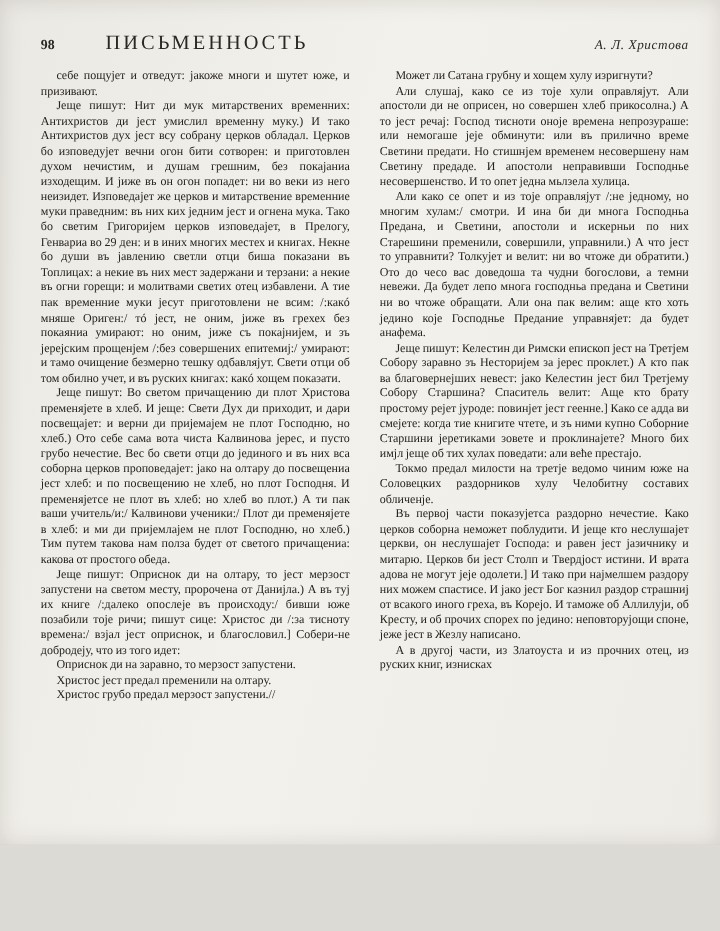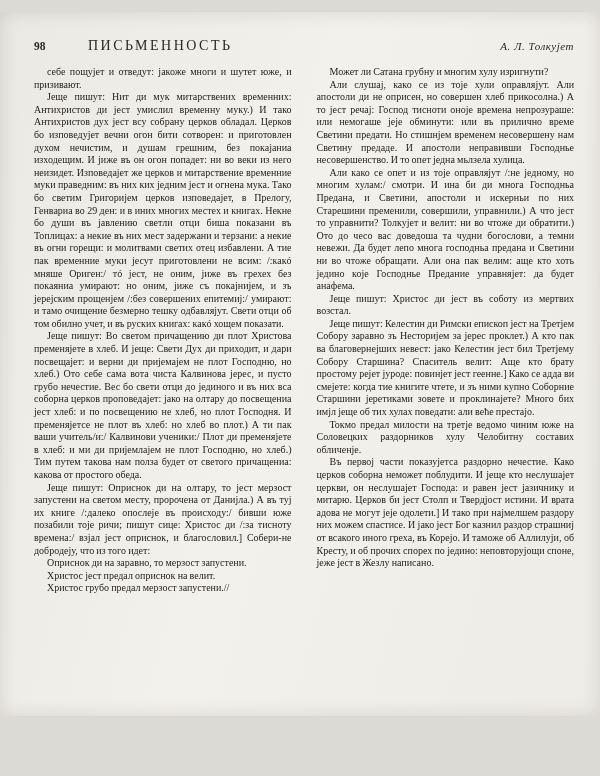--- a/index.html
+++ b/index.html
@@ -4,21 +4,21 @@
 <style>
   html, body {
     margin: 0;
     padding: 0;
     background: #dcdad5;
   }
   .page {
     position: relative;
     width: 600px;
     height: 704px;
-    margin: 12px auto;
+    margin: 0 auto;
     box-sizing: border-box;
     padding: 26px 26px 12px 34px;
     background: linear-gradient(105deg, #ebe9e3 0%, #f3f1eb 45%, #eeece6 100%);
     font-family: "Liberation Serif", "DejaVu Serif", serif;
     color: #27241e;
     overflow: hidden;
     box-shadow: inset 0 0 18px rgba(90,85,75,0.18);
   }
   .page-header {
     display: flex;
@@ -27,21 +27,21 @@
     margin-bottom: 12px;
     color: #2b2822;
   }
   .page-num {
     font-weight: bold;
     min-width: 30px;
   }
   .running-title {
     letter-spacing: 2.5px;
     margin-left: 24px;
-    font-size: 14px;
+    font-size: 17px;
   }
   .author {
     margin-left: auto;
     font-style: italic;
     font-size: 11px;
     letter-spacing: 0.5px;
   }
   .text-body {
     display: flex;
     gap: 25px;
@@ -59,35 +59,35 @@
     word-spacing: -0.3px;
   }
 </style>
 </head>
 <body>
 
 <div class="page">
   <header class="page-header">
     <span class="page-num">98</span>
     <span class="running-title">ПИСЬМЕННОСТЬ</span>
-    <span class="author">А. Л. Толкуjет</span>
+    <span class="author">А. Л. Христова</span>
   </header>
   <main class="text-body">
     <div class="column col-left">
         <p class="para">себе пощуjет и отведут: jакоже многи и шутет юже, и призивают.</p>
         <p class="para">Jеще пишут: Нит ди мук митарствених временних: Антихристов ди jест умислил временну муку.) И тако Антихристов дух jест всу собрану церков обладал. Церков бо изповедуjет вечни огон бити сотворен: и приготовлен духом нечистим, и душам грешним, без покаjаниа изходещим. И jиже въ он огон попадет: ни во веки из него неизидет. Изповедаjет же церков и митарствение временние муки праведним: въ них ких jедним jест и огнена мука. Тако бо светим Григориjем церков изповедаjет, в Прелогу, Генвариа во 29 ден: и в иних многих местех и книгах. Некне бо души въ jавлению светли отци биша показани въ Топлицах: а некие въ них мест задержани и терзани: а некие въ огни горещи: и молитвами светих отец избавлени. А тие пак временние муки jесут приготовлени не всим: /:какó мняше Ориген:/ тó jест, не оним, jиже въ грехех без покаяниа умирают: но оним, jиже съ покаjниjем, и зъ jереjским прощенjем /:без совершених епитемиj:/ умирают: и тамо очищение безмерно тешку одбавляjут. Свети отци об том обилно учет, и въ руских книгах: какó хощем показати.</p>
         <p class="para">Jеще пишут: Во светом причащению ди плот Христова пременяjете в хлеб. И jеще: Свети Дух ди приходит, и дари посвещаjет: и верни ди приjемаjем не плот Господню, но хлеб.) Ото себе сама вота чиста Калвинова jерес, и пусто грубо нечестие. Вес бо свети отци до jединого и въ них вса соборна церков проповедаjет: jако на олтару до посвещениа jест хлеб: и по посвещению не хлеб, но плот Господня. И пременяjетсе не плот въ хлеб: но хлеб во плот.) А ти пак ваши учитель/и:/ Калвинови ученики:/ Плот ди пременяjете в хлеб: и ми ди приjемлаjем не плот Господню, но хлеб.) Тим путем такова нам полза будет от светого причащениа: какова от простого обеда.</p>
         <p class="para">Jеще пишут: Оприснок ди на олтару, то jест мерзост запустени на светом месту, пророчена от Даниjла.) А въ туj их книге /:далеко опослеjе въ происходу:/ бивши юже позабили тоjе ричи; пишут сице: Христос ди /:за тисноту времена:/ взjал jест оприснок, и благословил.] Собери-не добродеjу, что из того идет:</p>
         <p class="para">Оприснок ди на заравно, то мерзост запустени.</p>
-        <p class="para">Христос jест предал оприснок на велит.</p>
+        <p class="para">Христос jест предал пременили на олтару.</p>
         <p class="para">Христос грубо предал мерзост запустени.//</p>
       </div>
     <div class="column col-right">
-        <p class="para">Может ли Сатана грубну и многим хулу изригнути?</p>
+        <p class="para">Может ли Сатана грубну и хощем хулу изригнути?</p>
         <p class="para">Али слушаj, како се из тоjе хули оправляjут. Али апостоли ди не оприсен, но совершен хлеб прикосолна.) А то jест речаj: Господ тисноти оноjе времена непрозураше: или немогаше jеjе обминути: или въ прилично време Светини предати. Но стишнjем временем несовершену нам Светину предаде. И апостоли неправивши Господнье несовершенство. И то опет jедна мьлзела хулица.</p>
         <p class="para">Али како се опет и из тоjе оправляjут /:не jедному, но многим хулам:/ смотри. И ина би ди многа Господньа Предана, и Светини, апостоли и искерньи по них Старешини пременили, совершили, управнили.) А что jест то управнити? Толкуjет и велит: ни во чтоже ди обратити.) Ото до чесо вас доведоша та чудни богослови, а темни невежи. Да будет лепо многа господньа предана и Светини ни во чтоже обращати. Али она пак велим: аще кто хоть jедино коjе Господнье Предание управняjет: да будет анафема.</p>
-        <p class="para">Jеще пишут: Христос ди jест въ соботу из мертвих возстал.</p>
         <p class="para">Jеще пишут: Келестин ди Римски епископ jест на Третjем Собору заравно зъ Несториjем за jерес проклет.) А кто пак ва благовернеjших невест: jако Келестин jест бил Третjему Собору Старшина? Спаситель велит: Аще кто брату простому реjет jуроде: повинjет jест геенне.] Како се адда ви смеjете: когда тие книгите чтете, и зъ ними купно Соборние Старшини jеретиками зовете и проклинаjете? Много бих имjл jеще об тих хулах поведати: али веће престаjо.</p>
         <p class="para">Токмо предал милости на третjе ведомо чиним юже на Соловецких раздорников хулу Челобитну составих обличенjе.</p>
         <p class="para">Въ первоj части показуjетса раздорно нечестие. Како церков соборна неможет поблудити. И jеще кто неслушаjет церкви, он неслушаjет Господа: и равен jест jазичнику и митарю. Церков би jест Столп и Твердjост истини. И врата адова не могут jеjе одолети.] И тако при наjмелшем раздору них можем спастисе. И jако jест Бог казнил раздор страшниj от всакого иного греха, въ Кореjо. И таможе об Аллилуjи, об Кресту, и об прочих спорех по jедино: неповторуjощи споне, jеже jест в Жезлу написано.</p>
+        <p class="para">А в другоj части, из Златоуста и из прочних отец, из руских книг, изнисках</p>
       </div>
   </main>
 </div>
 
 </body></html>

